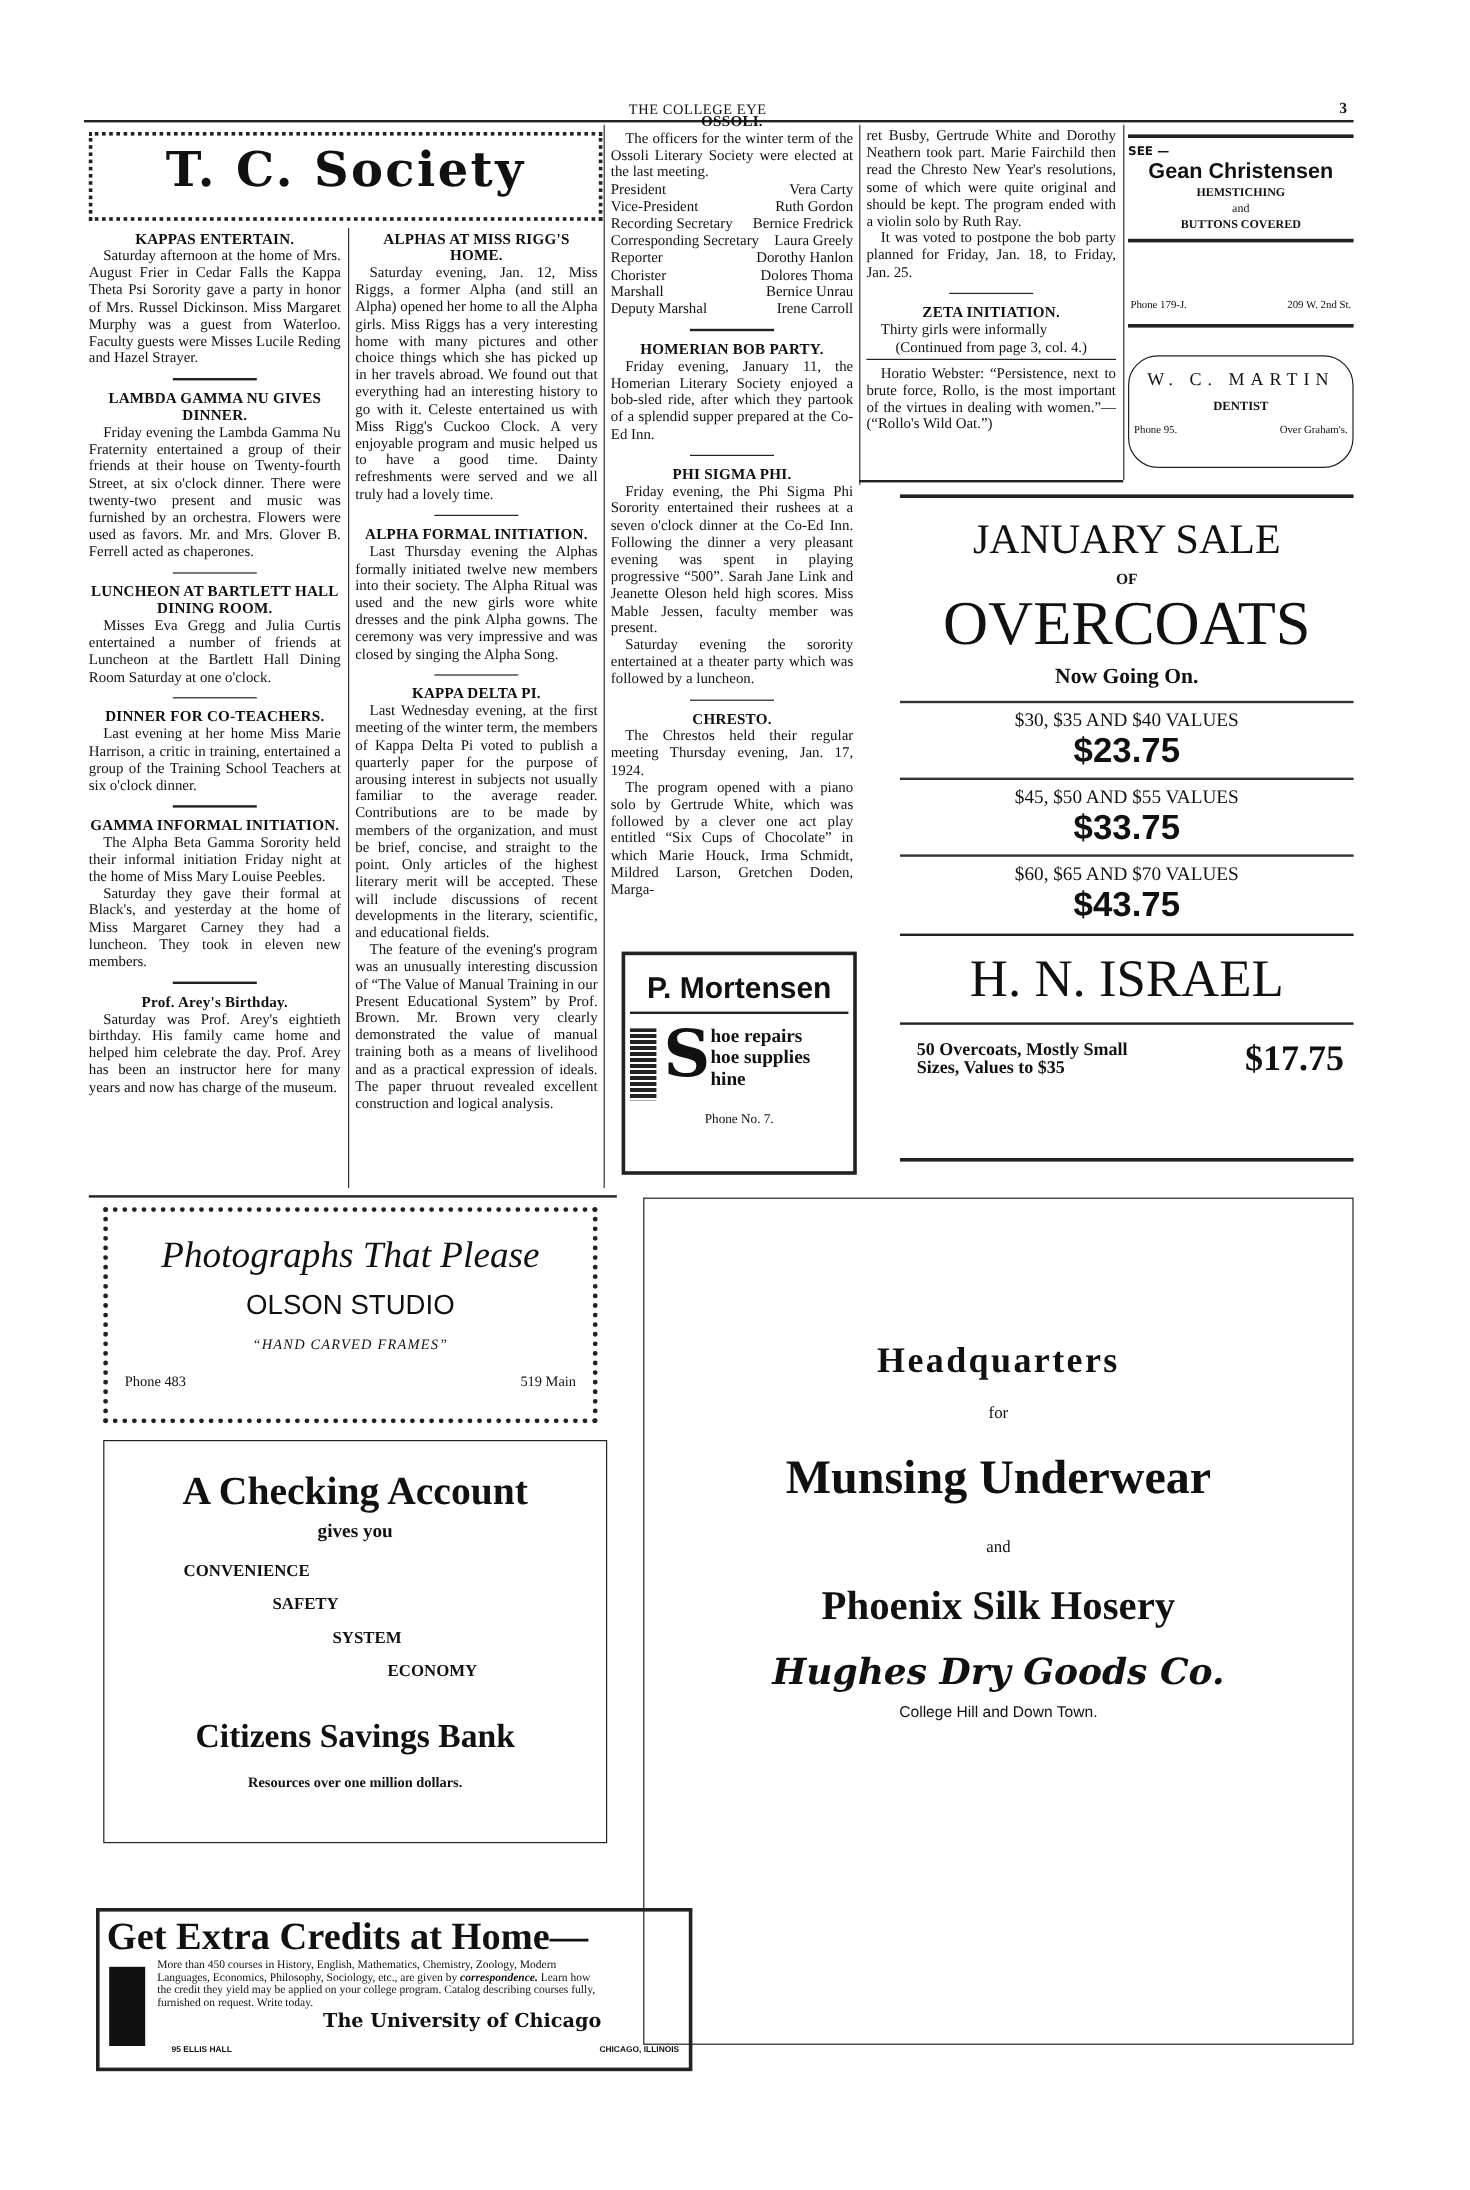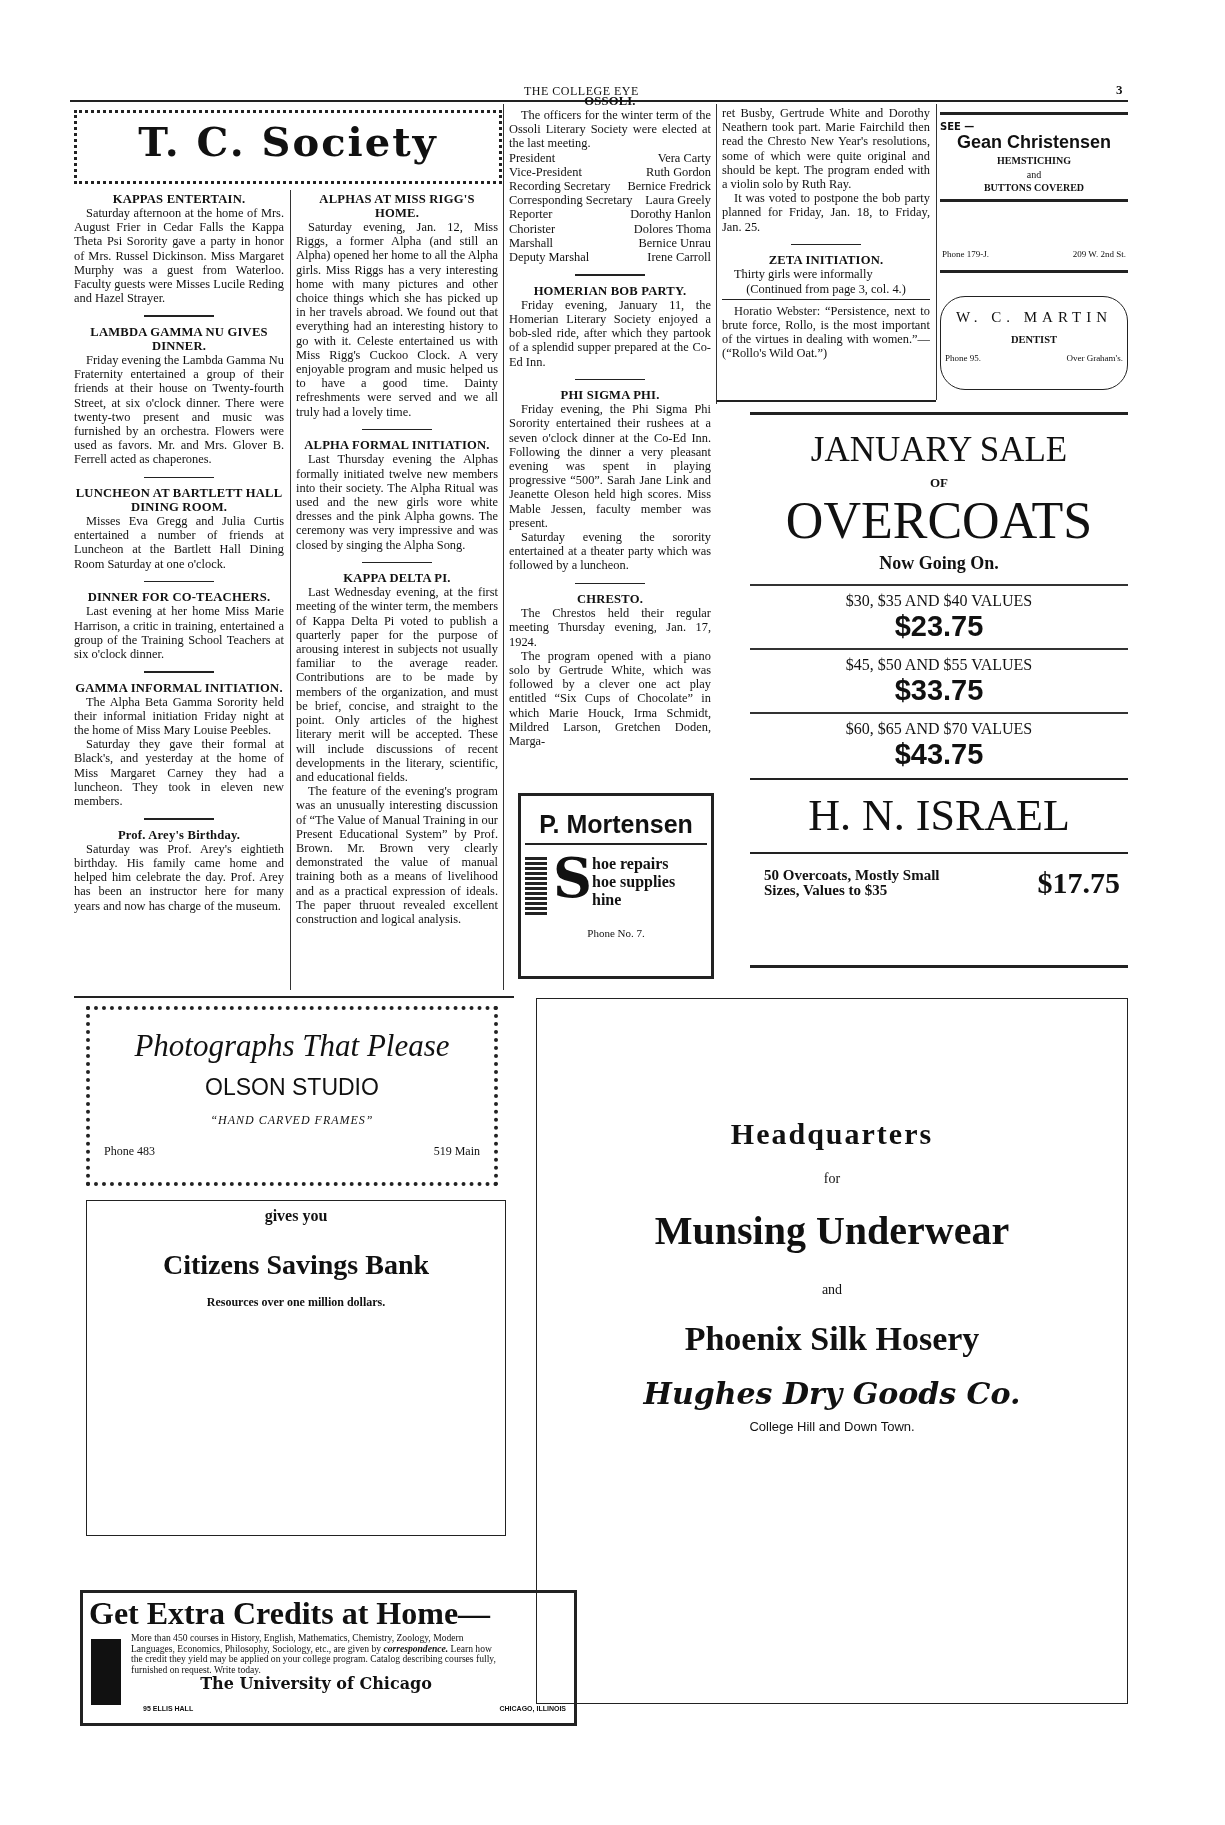--- a/index.html
+++ b/index.html
@@ -207,32 +207,39 @@
   <div class="center" style="font-style:italic;font-size:31px;margin-top:18px;">Photographs That Please</div>
   <div class="center" style="font-family:'Liberation Sans',sans-serif;font-size:23px;margin-top:10px;">OLSON STUDIO</div>
   <div class="center" style="font-style:italic;font-size:12px;letter-spacing:1px;margin-top:12px;">“HAND CARVED FRAMES”</div>
   <div style="display:flex;justify-content:space-between;font-size:12px;margin:16px 14px 0;">
     <span>Phone 483</span>
     <span>519 Main</span>
   </div>
 </div>
 
 <div class="ad-box" style="left:86px;top:1200px;width:420px;height:336px;">
+  <div class="center" style="font-size:33px;font-weight:bold;margin-top:24px;">A Checking Account</div>
   <div class="center" style="font-size:16px;font-weight:bold;margin-top:6px;">gives you</div>
+  <div style="font-size:14px;font-weight:bold;margin-top:10px;line-height:28px;">
+    <div style="margin-left:66px;">CONVENIENCE</div>
+    <div style="margin-left:140px;">SAFETY</div>
+    <div style="margin-left:190px;">SYSTEM</div>
+    <div style="margin-left:236px;">ECONOMY</div>
+  </div>
   <div class="center" style="font-size:28px;font-weight:bold;margin-top:24px;">Citizens Savings Bank</div>
   <div class="center" style="font-size:12px;font-weight:bold;margin-top:14px;">Resources over one million dollars.</div>
 </div>
 
 <div class="ad-box thick" style="left:80px;top:1590px;width:497px;height:136px;">
   <div style="font-size:32px;font-weight:bold;margin:2px 0 0 6px;line-height:36px;">Get Extra Credits at Home—</div>
   <div style="display:flex;margin-top:2px;">
     <div style="width:30px;height:66px;background:#111;margin:6px 10px 0 8px;"></div>
     <div style="font-size:9.6px;line-height:10.6px;width:370px;">
       <span>More than 450 courses in History, English, Mathematics, Chemistry, Zoology, Modern Languages, Economics, Philosophy, Sociology, etc., are given by </span><em style="font-weight:bold;">correspondence.</em><span> Learn how the credit they yield may be applied on your college program. Catalog describing courses fully, furnished on request. Write today.</span>
-      <div class="center" style="font-family:'DejaVu Serif',serif;font-weight:bold;font-size:16px;margin-top:4px;">The University of Chicago</div>
+      <div class="center" style="font-family:'DejaVu Serif',serif;font-weight:bold;font-size:16px;margin-top:4px;text-align:right;">The University of Chicago</div>
     </div>
   </div>
   <div style="display:flex;justify-content:space-between;font-family:'Liberation Sans',sans-serif;font-size:7px;font-weight:bold;margin:0 8px 0 60px;">
     <span>95 ELLIS HALL</span>
     <span>CHICAGO, ILLINOIS</span>
   </div>
 </div>
 
 <div class="ad-box" style="left:536px;top:998px;width:592px;height:706px;">
   <div class="center" style="font-size:30px;font-weight:bold;letter-spacing:2px;margin-top:118px;">Headquarters</div>

